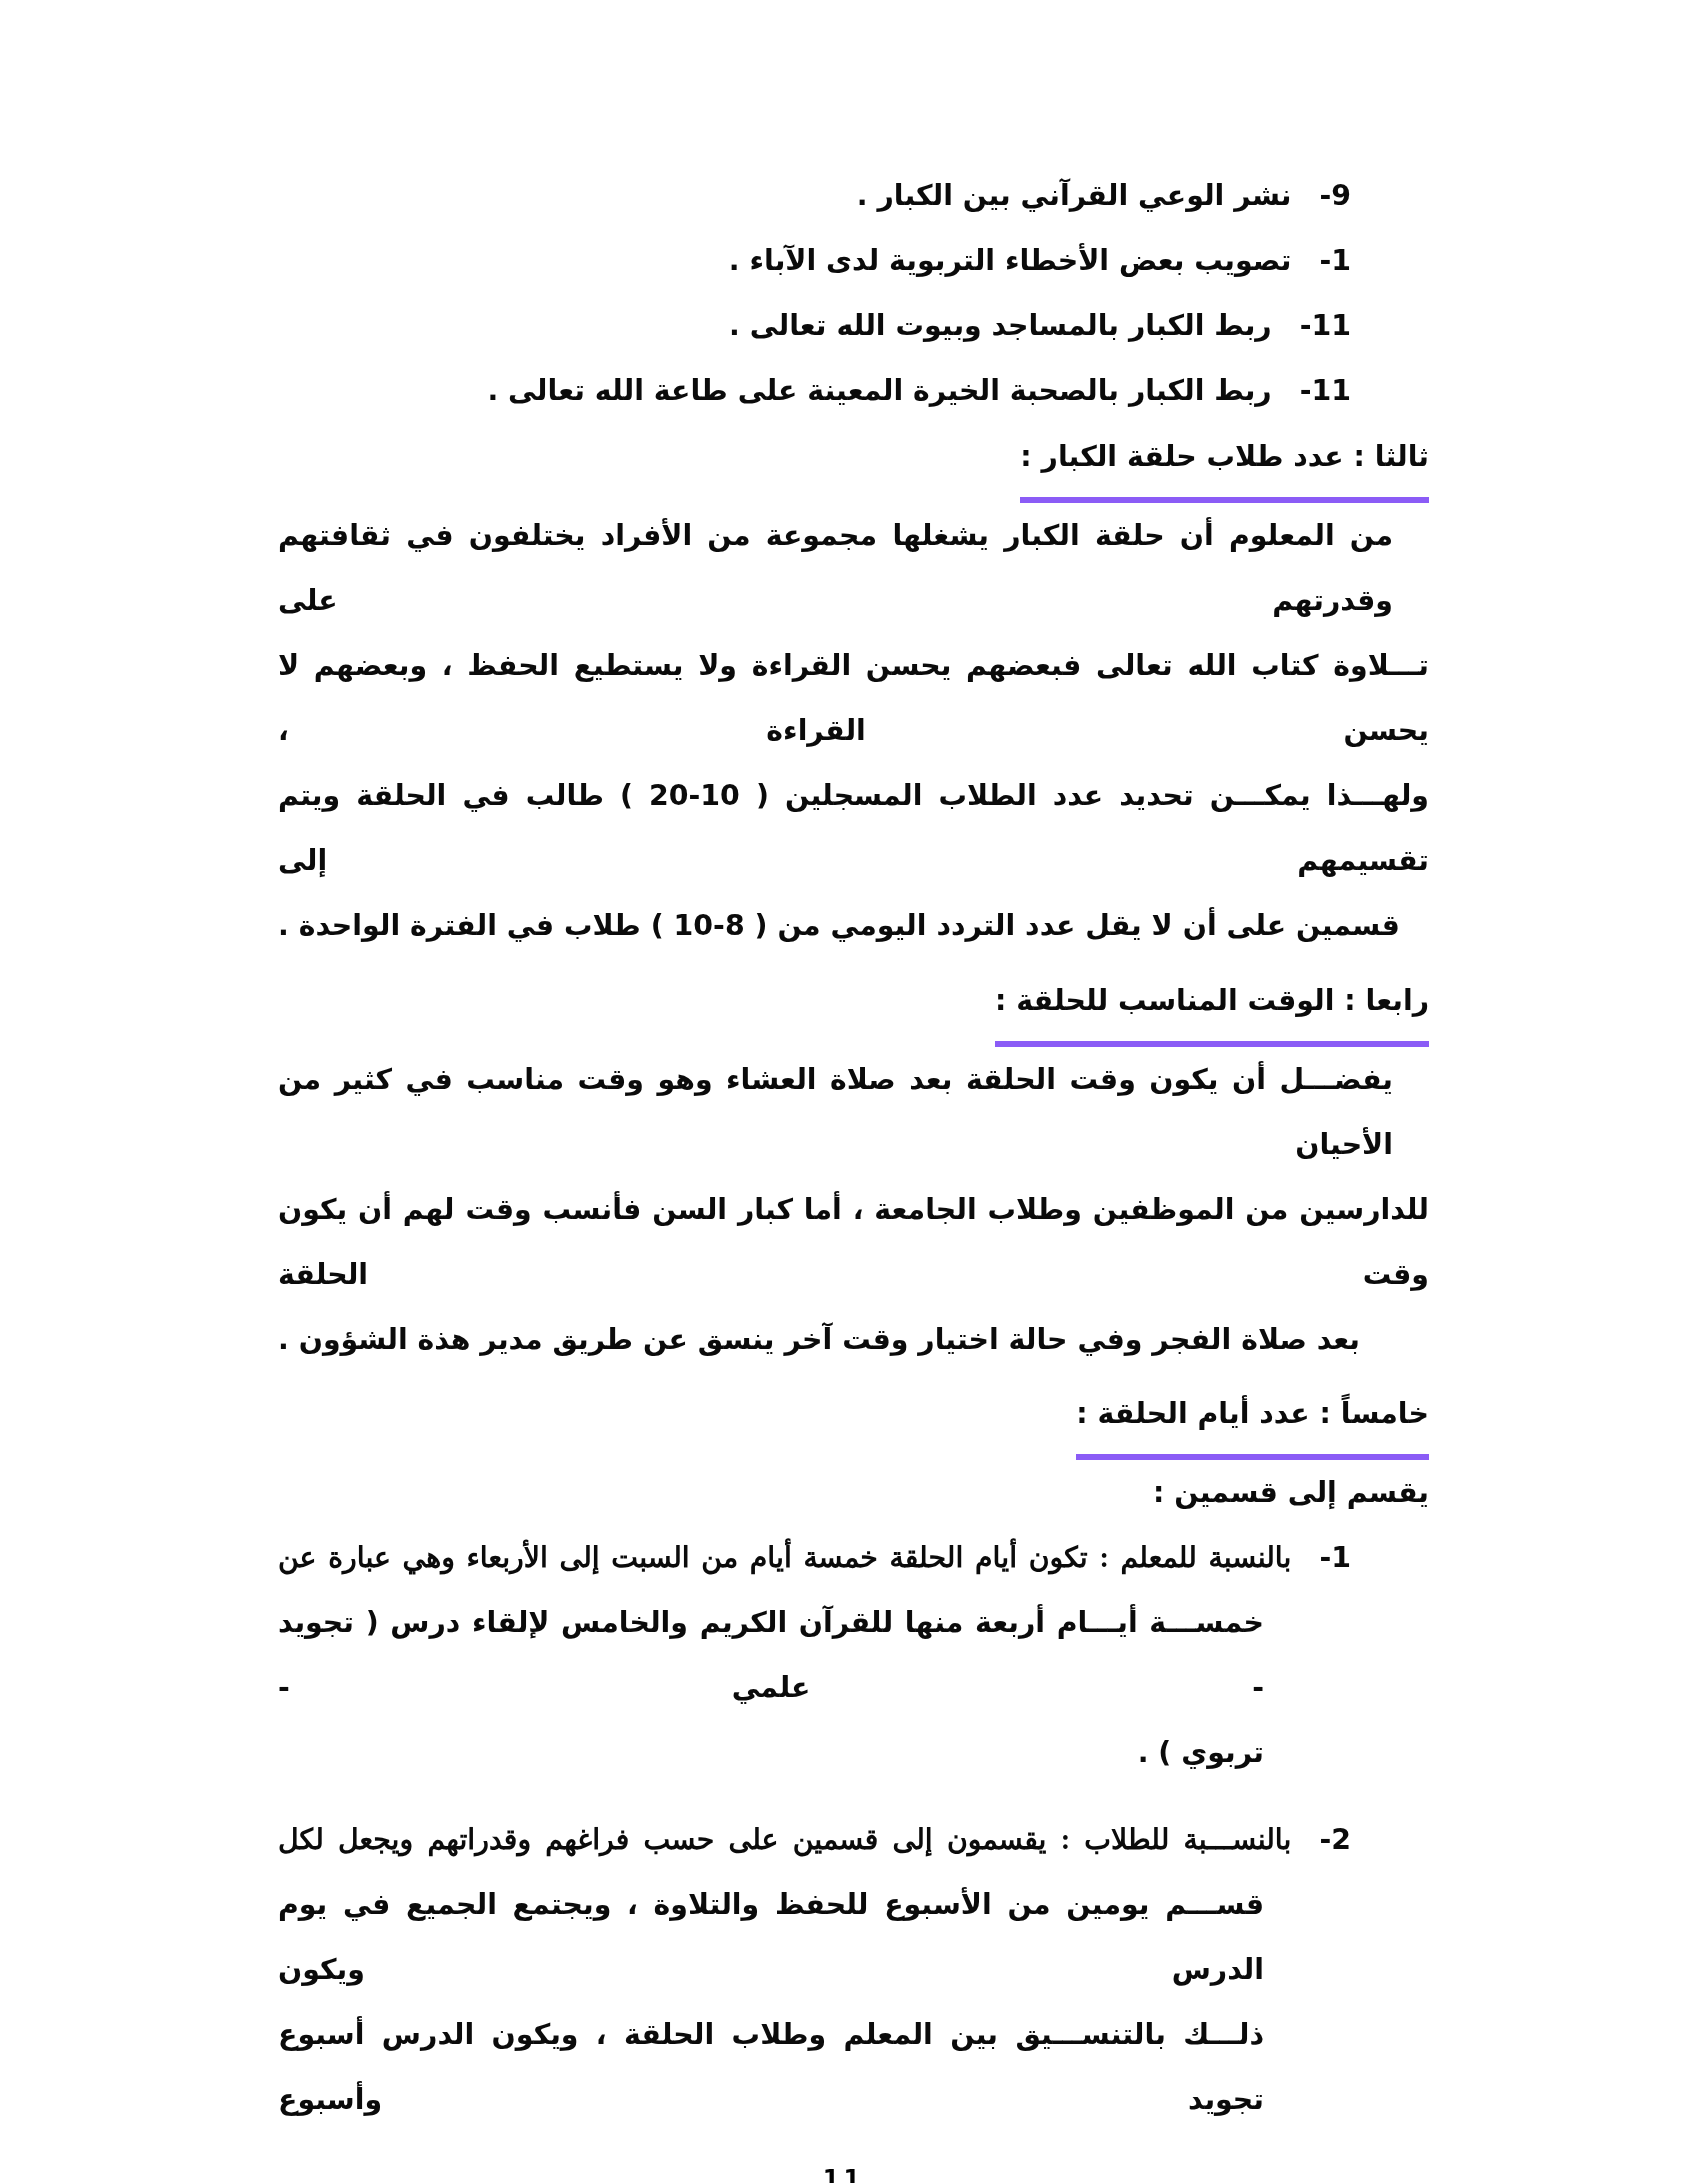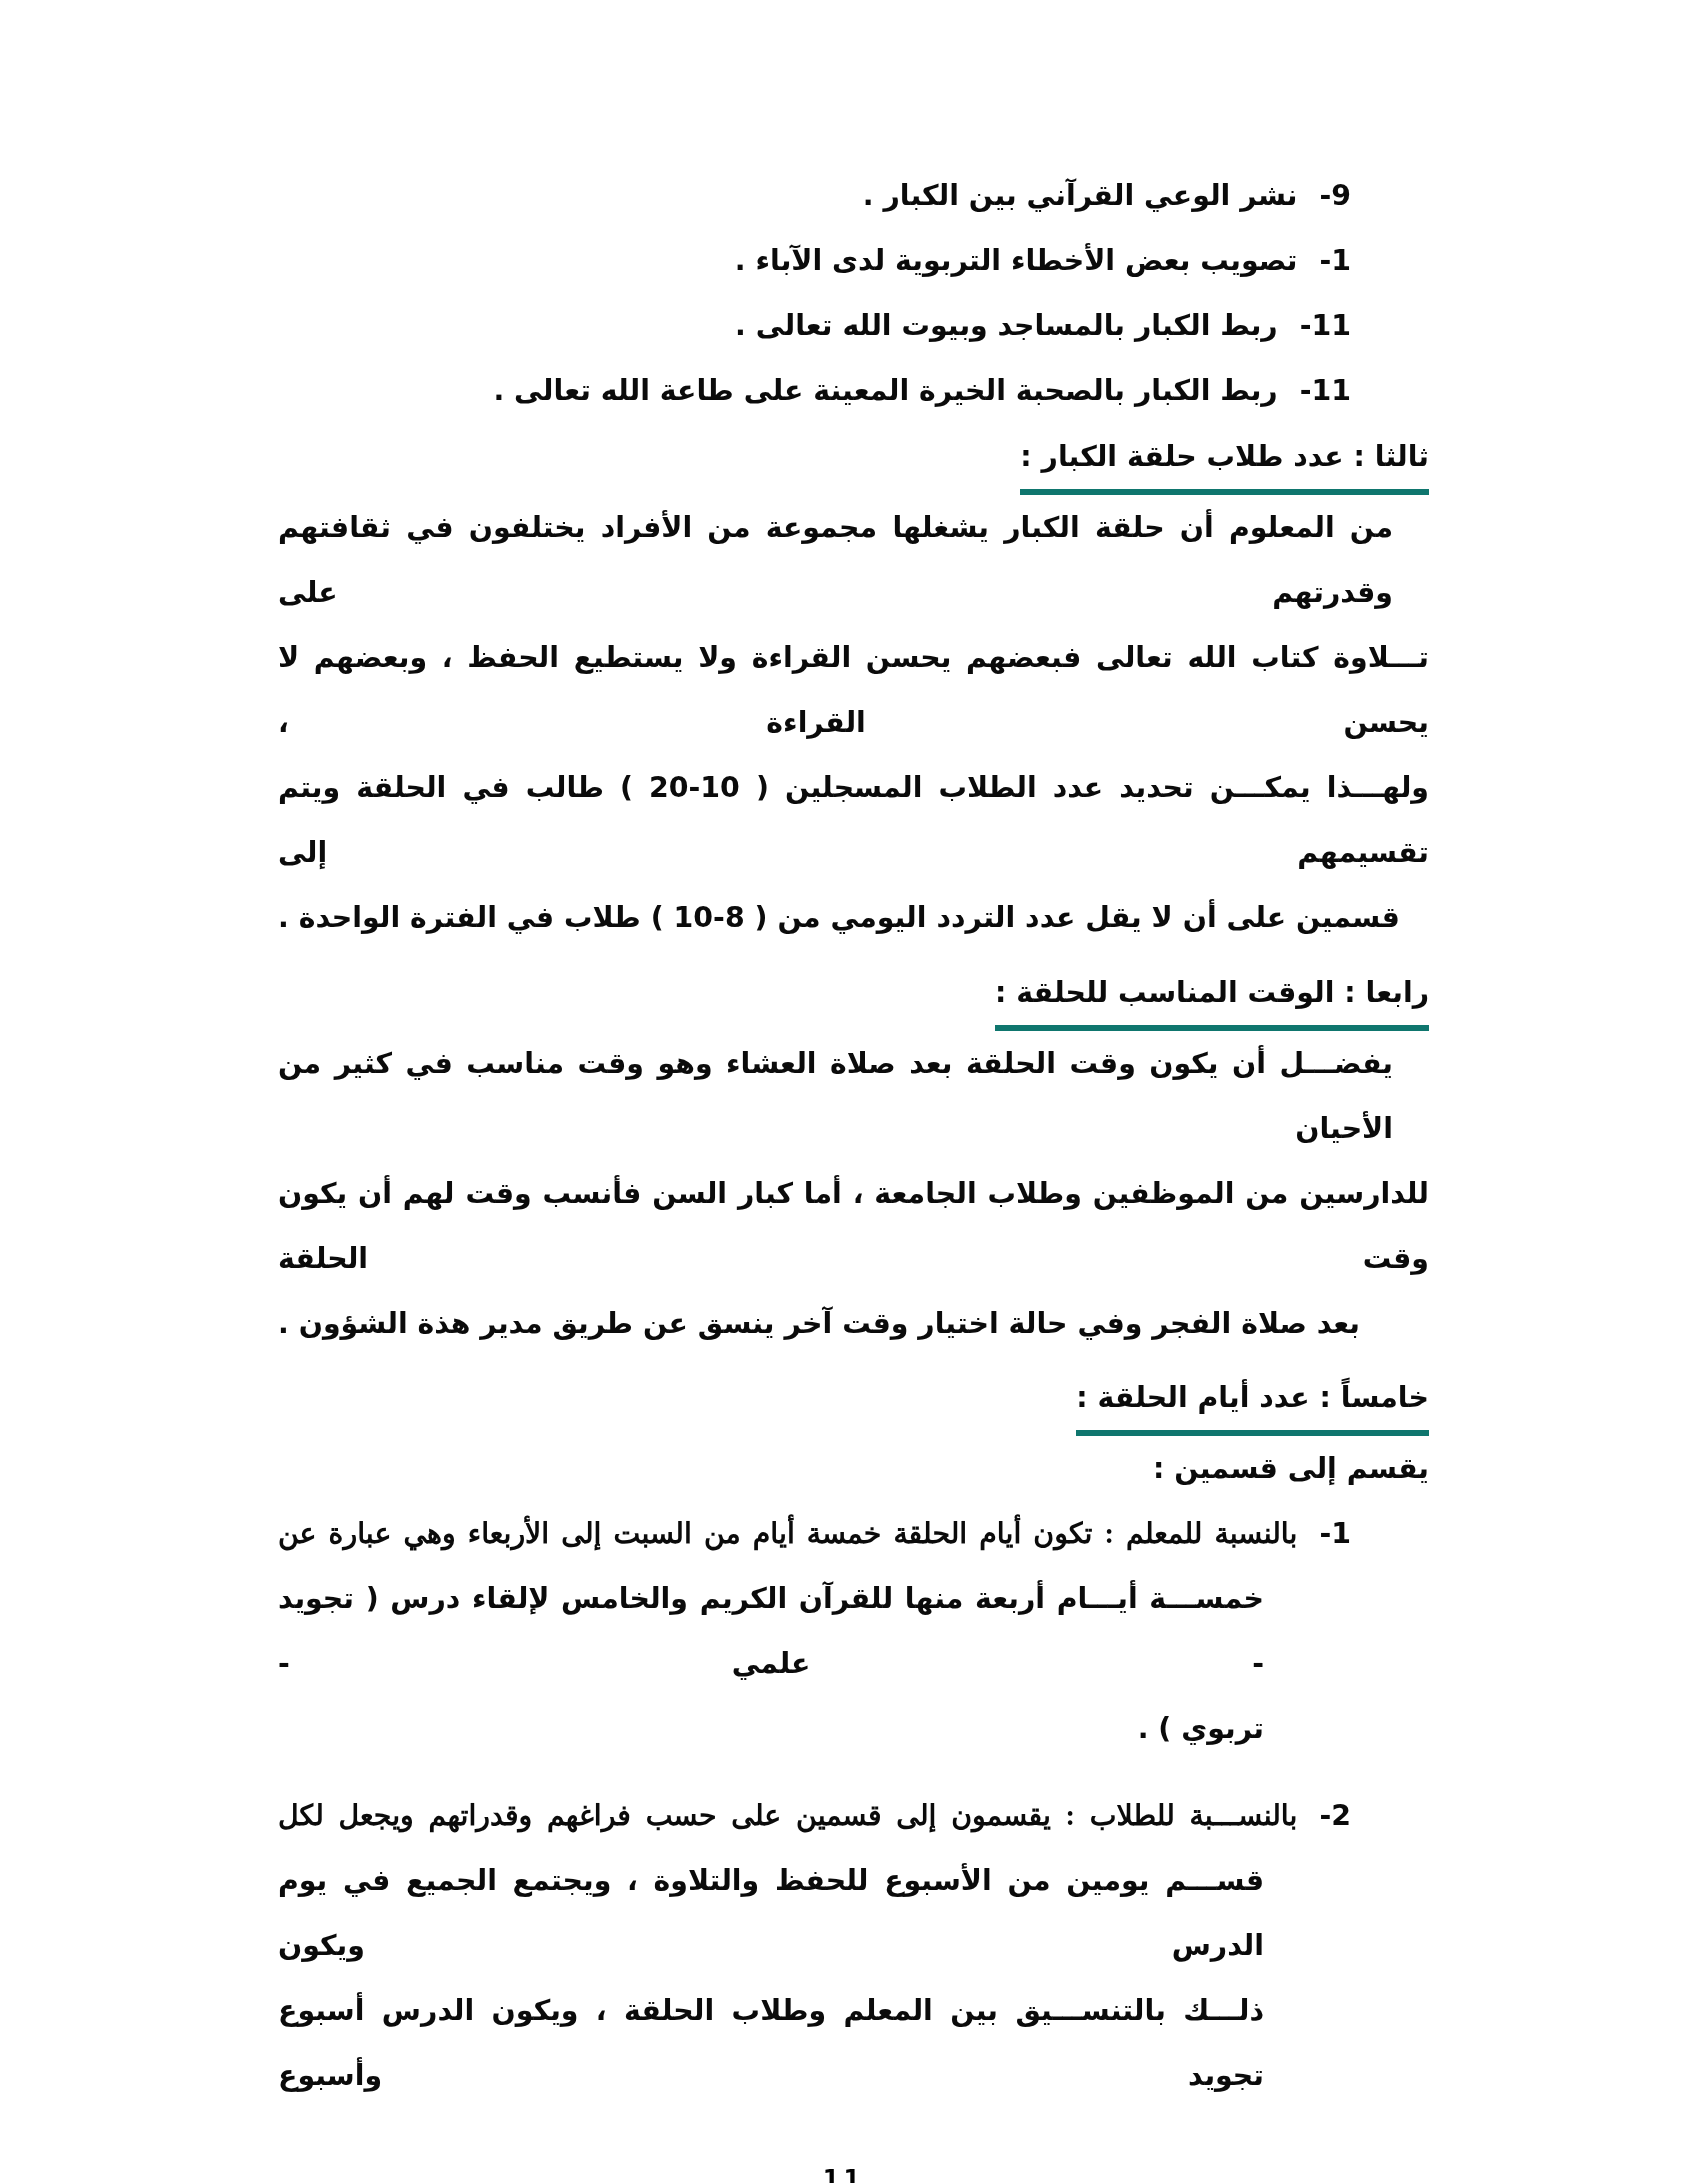--- a/index.html
+++ b/index.html
@@ -32,29 +32,29 @@
   .lastleft{text-align:left;}
   
   .lastright{text-align:right;}
   
   .find{padding-right:36px;}
   
   .hang{padding-right:165px;}
   
   .lirow{display:flex;align-items:baseline;padding-right:78px;}
   .lirow .num{flex:0 0 auto;white-space:nowrap;}
-  .lirow .litext{flex:1 1 auto;margin-right:22px;}
+  .lirow .litext{flex:1 1 auto;margin-right:28px;}
   .lirow .litext.just{text-align:justify;text-align-last:justify;font-family:Liberation Serif, serif;}
   
   .headwrap{text-align:right;margin:1.3px 0 0 0;}
   .heading{
     display:inline-block;
     line-height:57px;
-    padding-bottom:4px;
-    border-bottom:6px solid #0f766e;
+    padding-bottom:12px;
+    border-bottom:6px solid #8b5cf6;
     margin-bottom:(0);
     text-align:center;
   }
   .intro{text-align:right;}
   
   .gap-sm{margin-top:9.3px;}
   .gap-md{margin-top:22.5px;}
   
   .pagenum{
     position:absolute;

